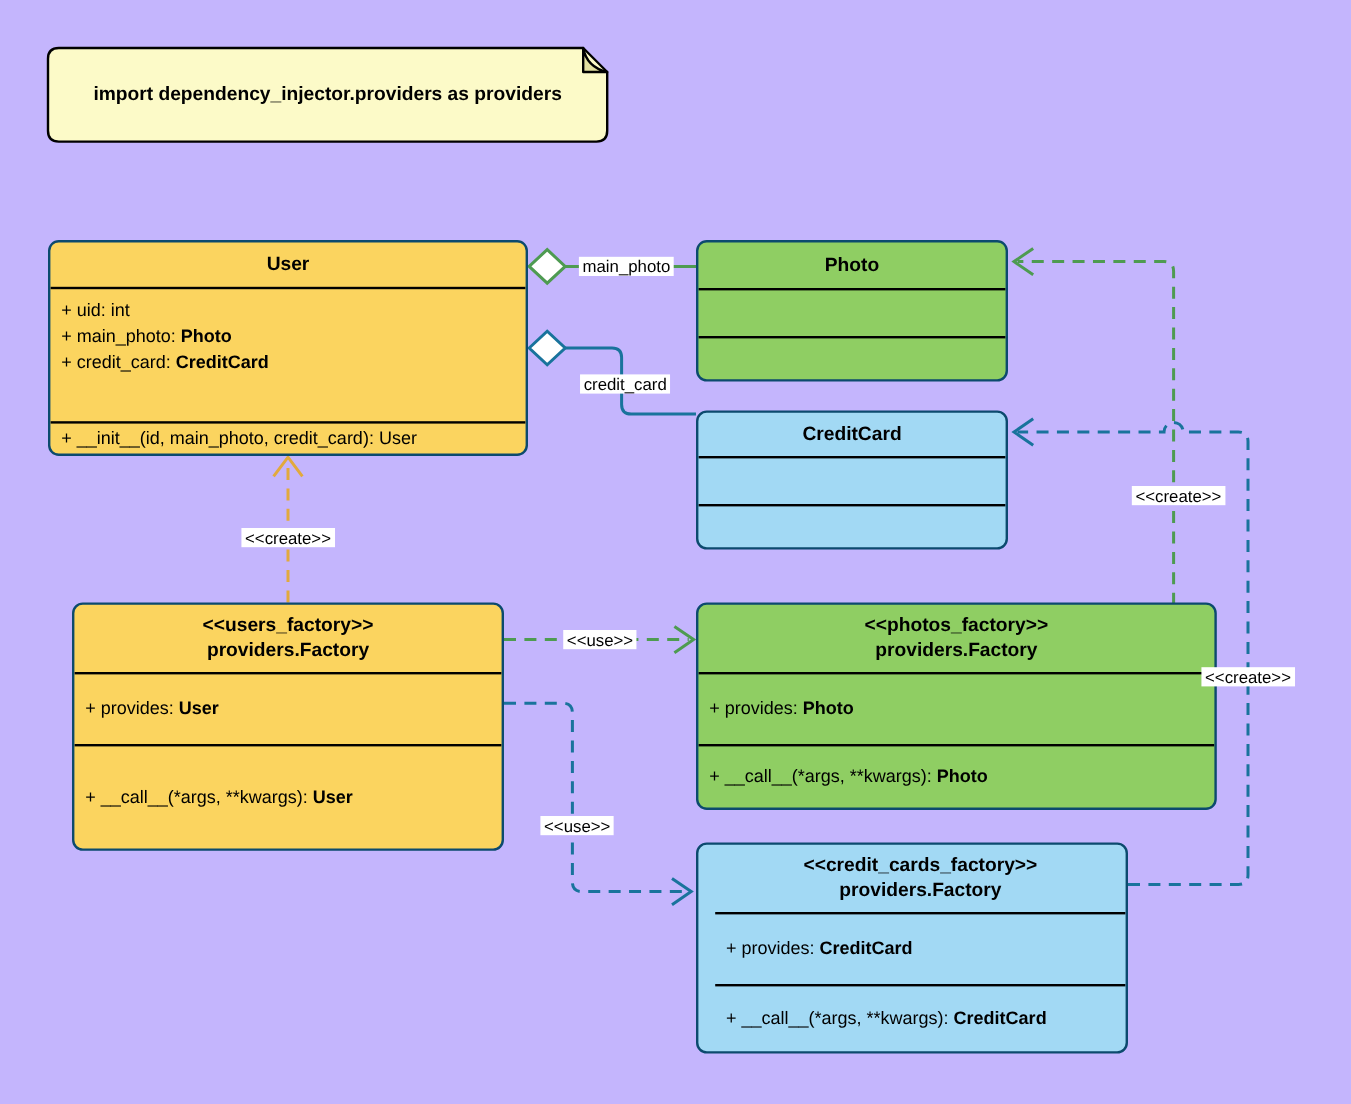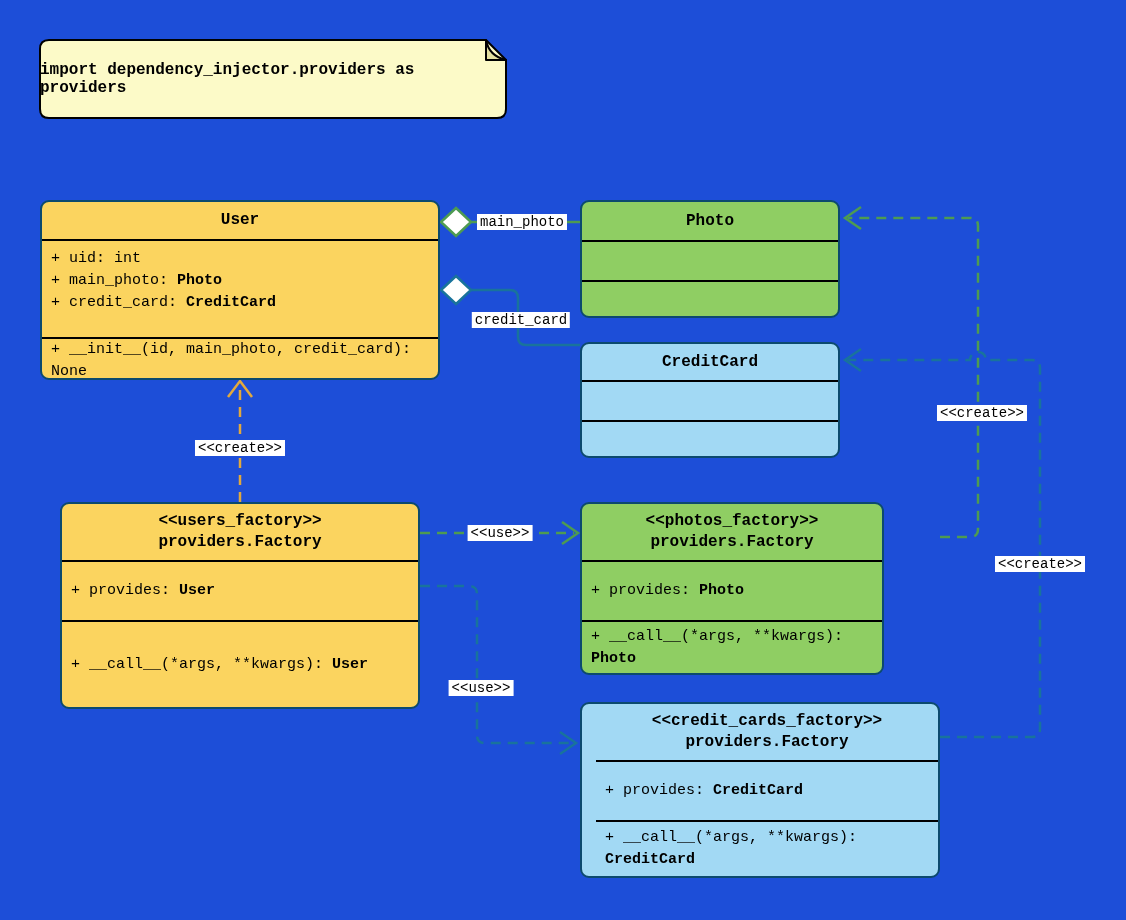--- a/index.html
+++ b/index.html
@@ -1,21 +1,21 @@
 <!DOCTYPE html>
 <html><head>
 <meta charset="utf-8">
 <style>
   html, body { margin: 0; padding: 0; background: #ffffff; }
   .canvas {
     position: relative;
     width: 1126px;
     height: 920px;
-    background: #1d4ed8;
-    font-family: Liberation Mono, monospace;
+    background: #c4b5fd;
+    font-family: Liberation Sans, sans-serif;
     overflow: hidden;
   }
   svg.connector-layer {
     position: absolute;
     left: 0; top: 0;
     width: 1126px; height: 920px;
   }
   
   .uml-class {
     position: absolute;
@@ -124,27 +124,27 @@
       <polyline points="861,349 845,360 861,371" fill="none" stroke="#19739C" stroke-width="2.5"></polyline>
     </g>
   </svg>
 
   <div class="note-text">import dependency_injector.providers as providers</div>
 
   <div class="uml-class fill-yellow" style="left:40px; top:200px; width:400px; height:180px;">
     <div class="cmp title-cmp" style="height:37px">
       <span>User</span>
     </div>
-    <div class="cmp members-cmp" style="height:98px">
+    <div class="cmp members-cmp" style="height:112px">
       <div class="member"><span>+ uid: int</span><b></b></div>
       <div class="member"><span>+ main_photo: </span><b>Photo</b></div>
       <div class="member"><span>+ credit_card: </span><b>CreditCard</b></div>
     </div>
     <div class="cmp members-cmp vcenter grow">
-      <div class="member"><span>+ __init__(id, main_photo, credit_card): None</span><b></b></div>
+      <div class="member"><span>+ __init__(id, main_photo, credit_card): User</span><b></b></div>
     </div>
   </div>
 
   <div class="uml-class fill-green" style="left:580px; top:200px; width:260px; height:118px;">
     <div class="cmp title-cmp" style="height:38px">
       <span>Photo</span>
     </div>
     <div class="cmp" style="height:40px"></div>
     <div class="cmp grow"></div>
   </div>
@@ -163,21 +163,21 @@
       <span>providers.Factory</span>
     </div>
     <div class="cmp members-cmp vcenter" style="height:60px">
       <div class="member"><span>+ provides: </span><b>User</b></div>
     </div>
     <div class="cmp members-cmp vcenter grow">
       <div class="member"><span>+ __call__(*args, **kwargs): </span><b>User</b></div>
     </div>
   </div>
 
-  <div class="uml-class fill-green" style="left:580px; top:502px; width:304px; height:173px;">
+  <div class="uml-class fill-green" style="left:580px; top:502px; width:434px; height:173px;">
     <div class="cmp title-cmp" style="height:56px">
       <span>&lt;&lt;photos_factory&gt;&gt;</span>
       <span>providers.Factory</span>
     </div>
     <div class="cmp members-cmp vcenter" style="height:60px">
       <div class="member"><span>+ provides: </span><b>Photo</b></div>
     </div>
     <div class="cmp members-cmp vcenter grow">
       <div class="member"><span>+ __call__(*args, **kwargs): </span><b>Photo</b></div>
     </div>

